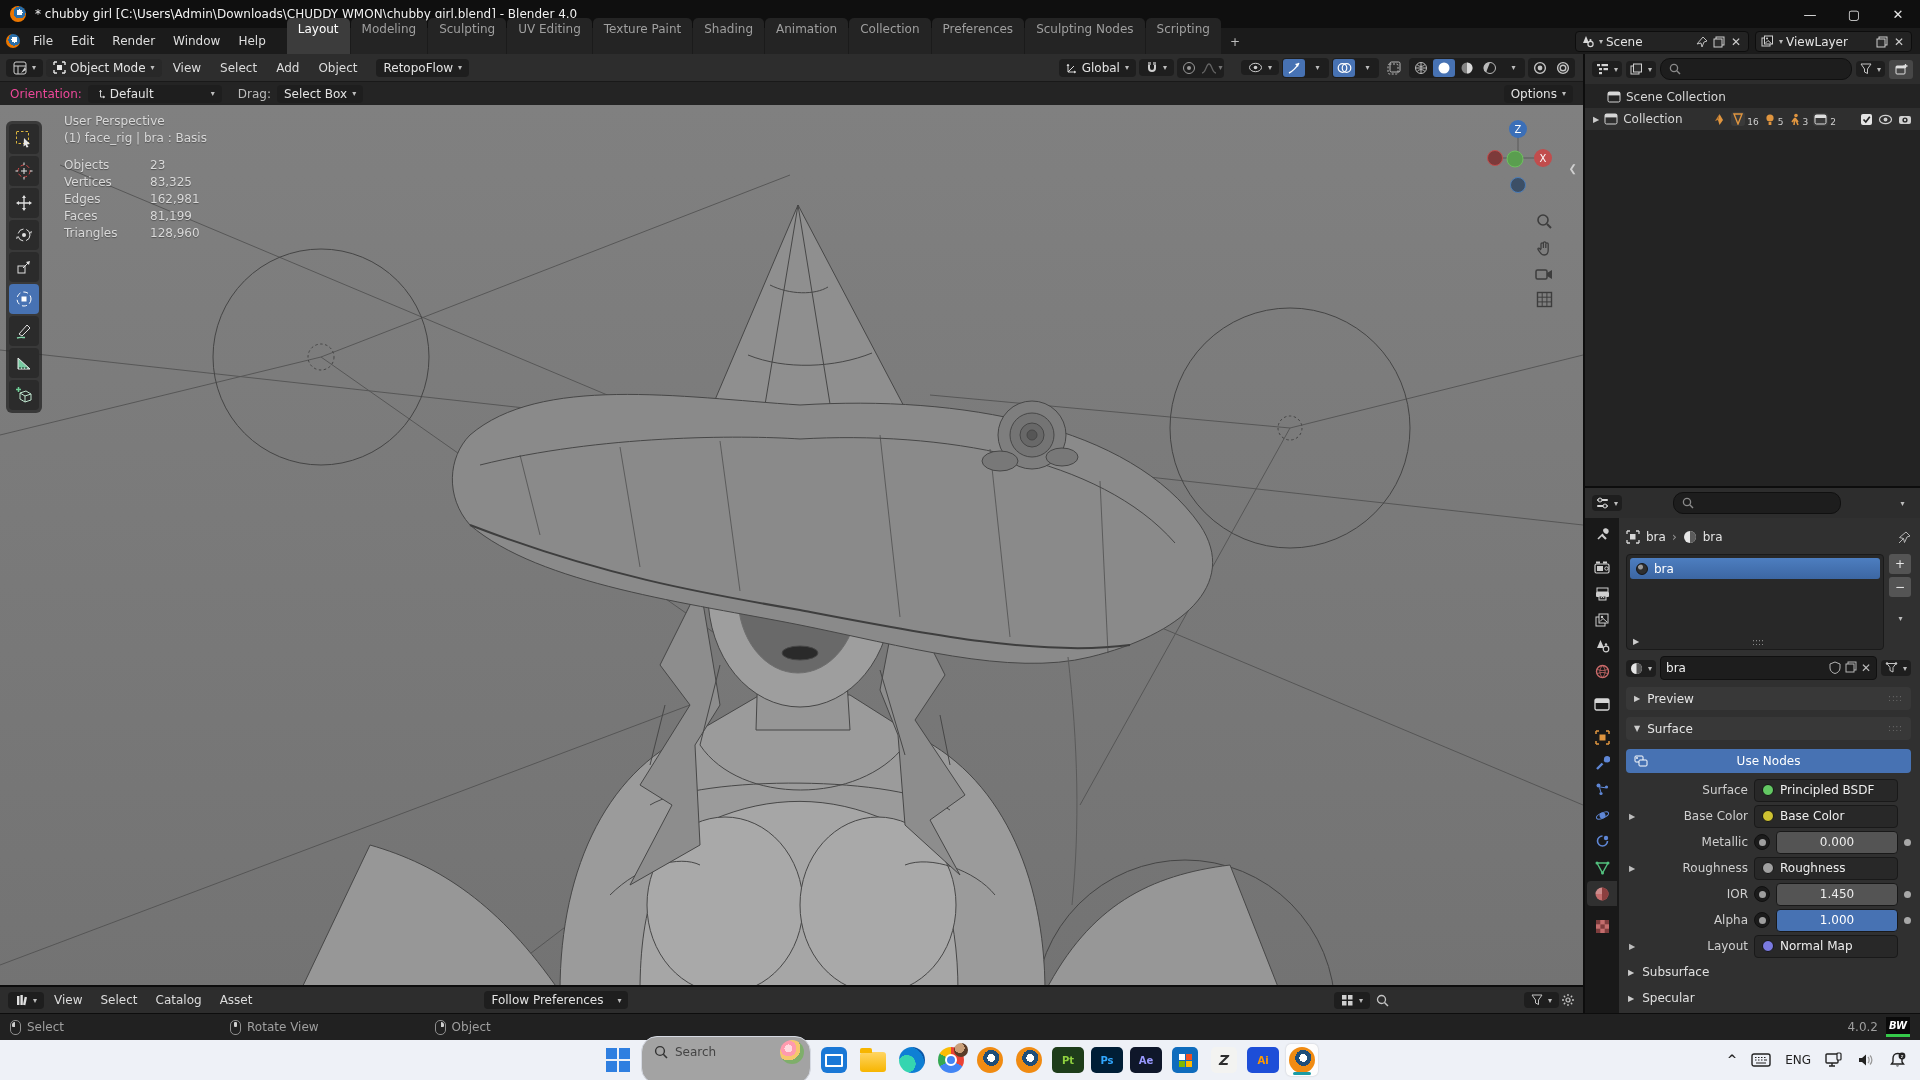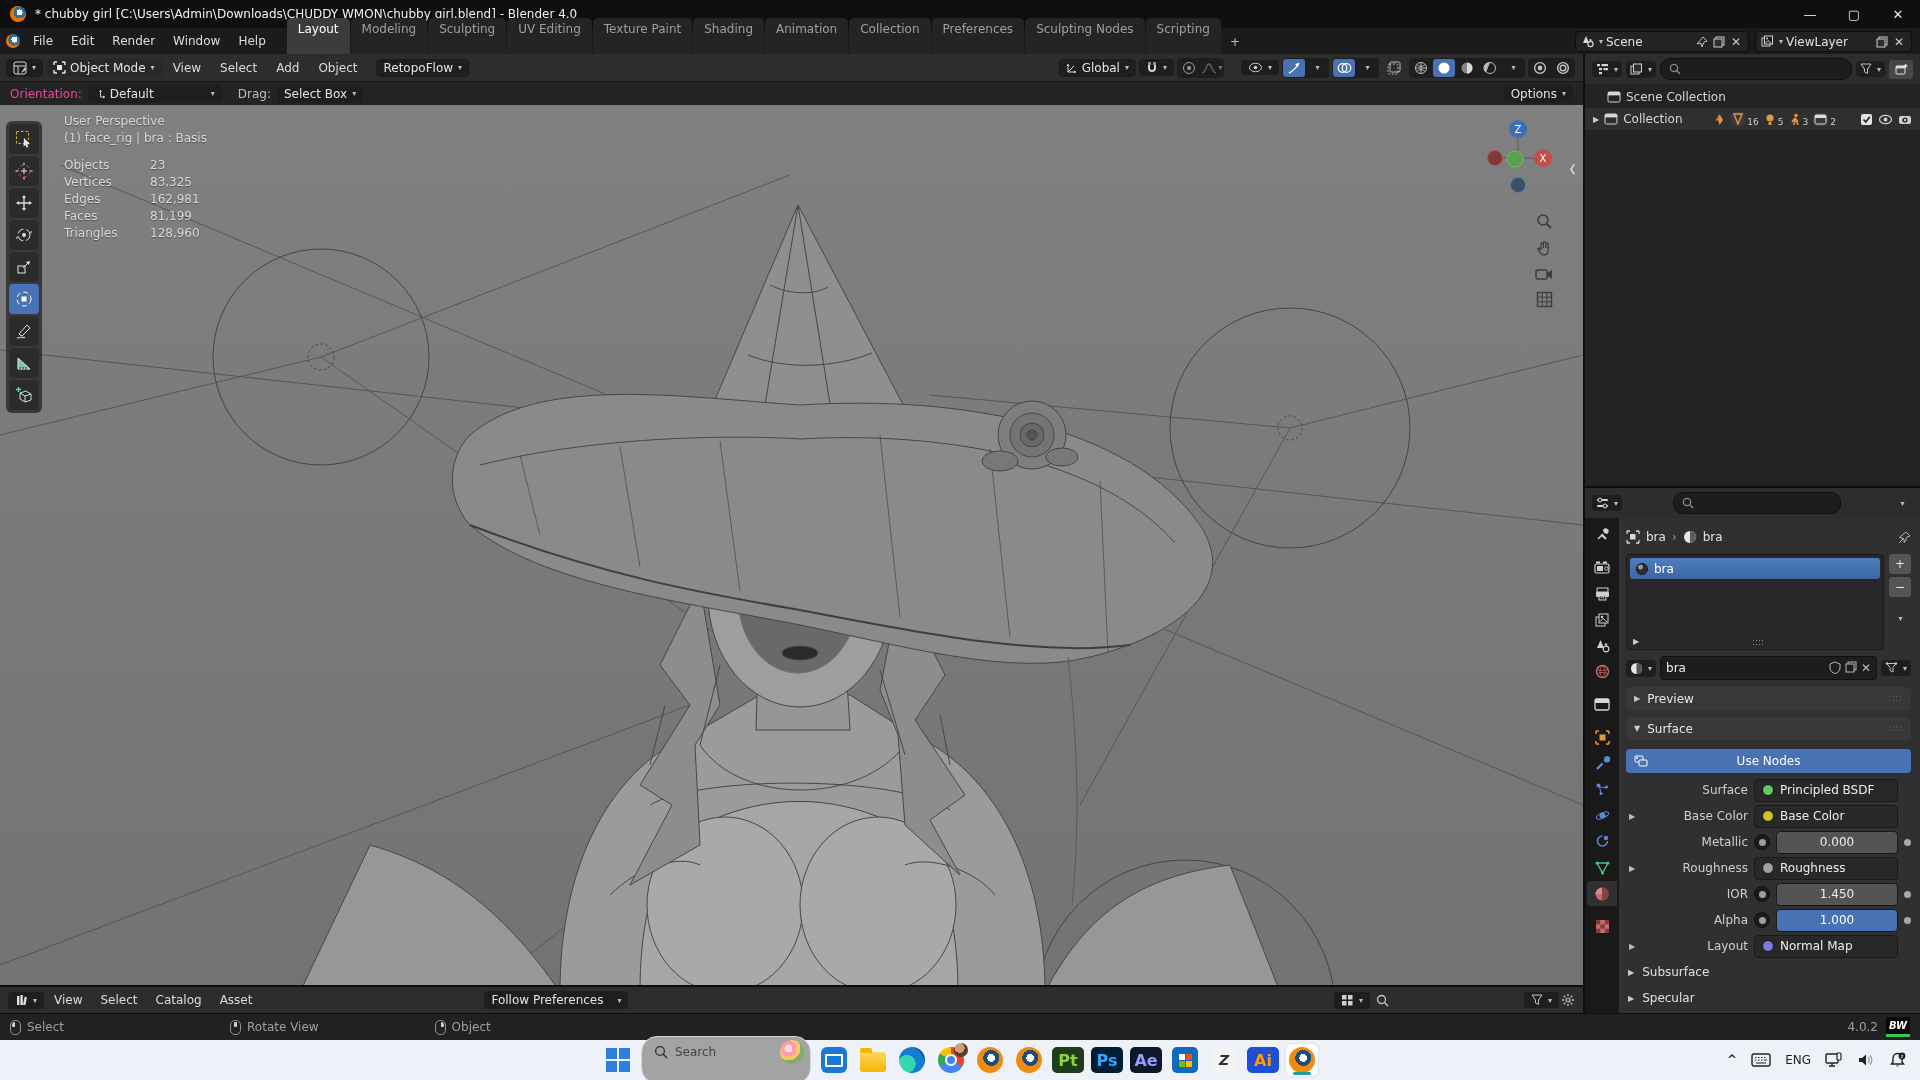--- a/index.html
+++ b/index.html
@@ -104,21 +104,21 @@
   .mouse i{position:absolute;background:#cfcfcf;display:block}
   .mouse.l i{left:1px;top:1px;width:3px;height:5px;border-radius:3px 0 0 1px}
   .mouse.m i{left:3px;top:1px;width:3px;height:5px;border-radius:1px}
   .mouse.r i{right:1px;top:1px;width:3px;height:5px;border-radius:0 3px 1px 0}
   .bwbadge{width:24px;height:17px;background:#0a0a0a;color:#fff;font-weight:bold;font-size:10px;display:flex;align-items:center;justify-content:center;border-bottom:3px solid #35c94a;font-style:italic}
   
   .taskbar{height:40px;background:#eef1f7;display:flex;align-items:center;justify-content:center;gap:7px;position:relative;flex:0 0 auto;color:#1f1f1f}
   .tk{width:32px;height:32px;border-radius:5px;display:flex;align-items:center;justify-content:center;position:relative}
   .tk.activeapp{background:#fdfdfd;box-shadow:0 0 2px rgba(0,0,0,.2)}
   .tk.activeapp::after{content:"";position:absolute;bottom:1px;left:7px;right:7px;height:3px;border-radius:2px;background:#1a9ba5}
-  .appsq{width:35px;height:26px;border-radius:5px;display:flex;align-items:center;justify-content:center;font-weight:bold;font-size:16px}
+  .appsq{width:35px;height:26px;border-radius:5px;display:flex;align-items:center;justify-content:center;font-weight:bold;font-size:10px}
   .winlogo{display:grid;grid-template-columns:11px 11px;grid-template-rows:11px 11px;gap:2px}
   .winlogo i{background:#2f7fe0}
   .searchpill{width:150px;height:30px;background:#a3a3a3;border:1px solid #d5d9e2;border-radius:16px;display:flex;align-items:center;gap:7px;padding:0 6px 16px 12px;color:#444}
   .flower{margin-left:auto;width:24px;height:24px;border-radius:50%;background:radial-gradient(circle at 35% 35%,#ffd9e0 0 4px,#ff9aae 4px 8px,#f6c76e 8px 12px,#7fae6b 12px 100%)}
   .tray{position:absolute;right:14px;display:flex;align-items:center;gap:14px;color:#222;font-size:12px}
   .chrome{width:26px;height:26px;border-radius:50%;background:conic-gradient(#ea4335 0 120deg,#4285f4 120deg 240deg,#34a853 240deg 300deg,#fbbc05 300deg 360deg);position:relative}
   .chrome::after{content:"";position:absolute;inset:7px;border-radius:50%;background:#4285f4;border:2px solid #fff}
   .chrome .avatar{position:absolute;right:-4px;top:-4px;width:14px;height:14px;border-radius:50%;background:radial-gradient(circle at 40% 35%,#caa07a 0 40%,#5a3c28 41% 100%);z-index:2}
   .edge{width:26px;height:26px;border-radius:50%;background:radial-gradient(circle at 30% 65%,#35d5b0 0 35%,#0f7fd4 36% 70%,#0a57a8 71% 100%)}
   .blen{width:26px;height:26px;border-radius:50%;background:radial-gradient(circle at 55% 42%,#ffffff 0 4px,#1f4e79 4px 8px,#f08b12 8px 100%)}

